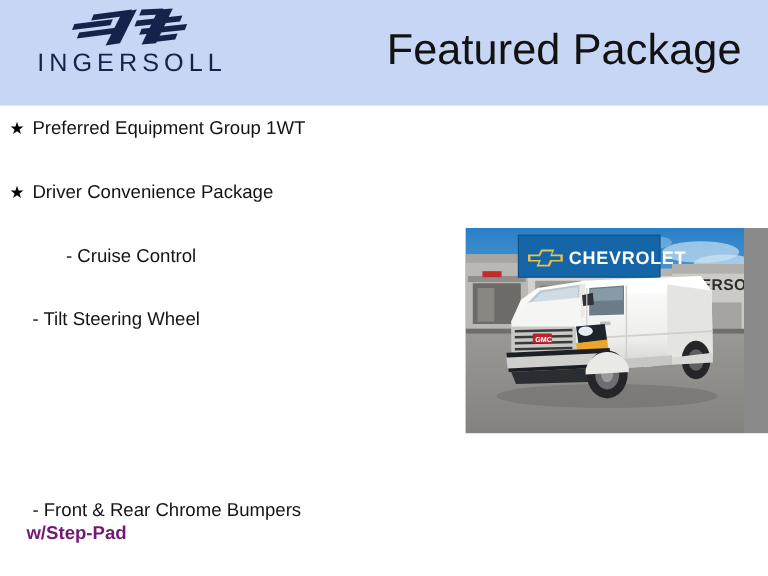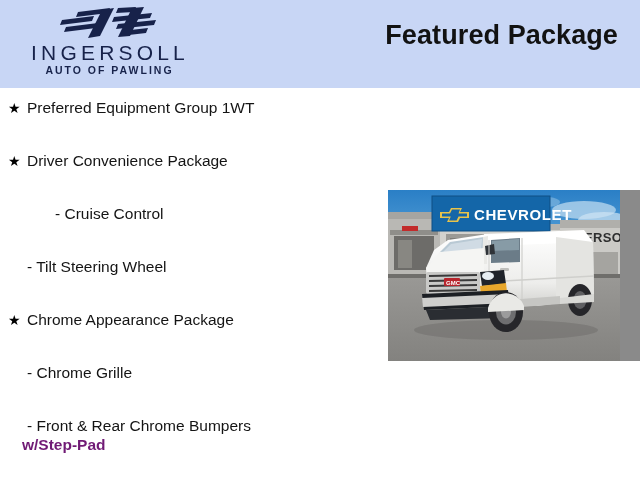--- a/index.html
+++ b/index.html
@@ -58,22 +58,22 @@
     letter-spacing: 2.0px;
     color: #17224a;
     line-height: 12px;
     white-space: nowrap;
     padding-left: 3px;
   }
   .header-title {
     position: absolute;
     right: 22px;
     top: 20px;
-    font-size: 27px;
-    font-weight: bold;
+    font-size: 36px;
+    font-weight: normal;
     color: #121212;
     letter-spacing: 0.1px;
     white-space: nowrap;
   }
 
   
   .content {
     position: absolute;
     left: 0;
     top: 82px;
@@ -138,45 +138,40 @@
         <path d="M34 6 L66 2 L64 7 L32 11 Z"></path>
         <path d="M58 4 L70 2 L56 30 L44 32 Z"></path>
         <path d="M74 2 L92 1 L90 6 L72 7 Z"></path>
         <path d="M70 11 L108 7 L106 12 L68 16 Z"></path>
         <path d="M74 18 L112 14 L110 19 L72 23 Z"></path>
         <path d="M78 25 L104 22 L102 27 L76 30 Z"></path>
         <path d="M88 2 L100 1 L86 30 L74 31 Z"></path>
       </g>
     </svg>
     <div class="logo-word">INGERSOLL</div>
-    <div class="logo-sub">AUTO OF PAWLING</div>
   </div>
 
   <div class="header-title">Featured Package</div>
 </div>
 
 <div class="content">
 
   <div class="line bullet" style="top:16px;">
     <span class="star">★</span><span class="bullet-text">Preferred Equipment Group 1WT</span>
   </div>
 
   <div class="line bullet" style="top:69px;">
     <span class="star">★</span><span class="bullet-text">Driver Convenience Package</span>
   </div>
 
   <div class="line sub" style="top:122px;margin-left:28px;">- Cruise Control</div>
 
   <div class="line sub" style="top:175px;">- Tilt Steering Wheel</div>
 
-  <div class="line bullet" style="top:228px;">
-    <span class="star">★</span><span class="bullet-text">Chrome Appearance Package</span>
-  </div>
-
-  <div class="line sub" style="top:281px;">- Chrome Grille</div>
+
 
   <div class="line sub" style="top:334px;">- Front &amp; Rear Chrome Bumpers</div>
 
   <div class="wrap2" style="top:353px;">w/Step-Pad</div>
 </div>
 
 <div class="photo">
   <svg width="232" height="171" viewBox="0 0 232 171">
     <defs>
       <linearGradient id="skyg" x1="0" y1="0" x2="0" y2="1">

